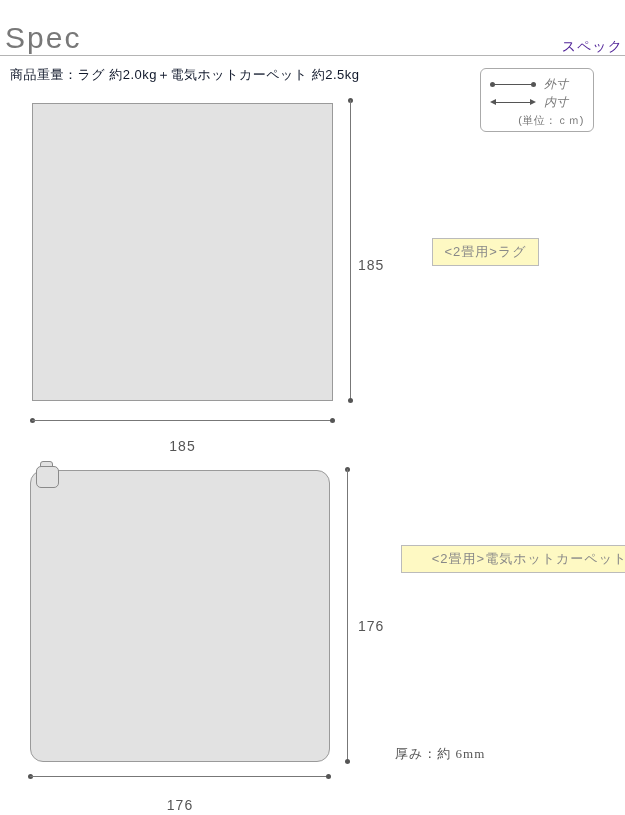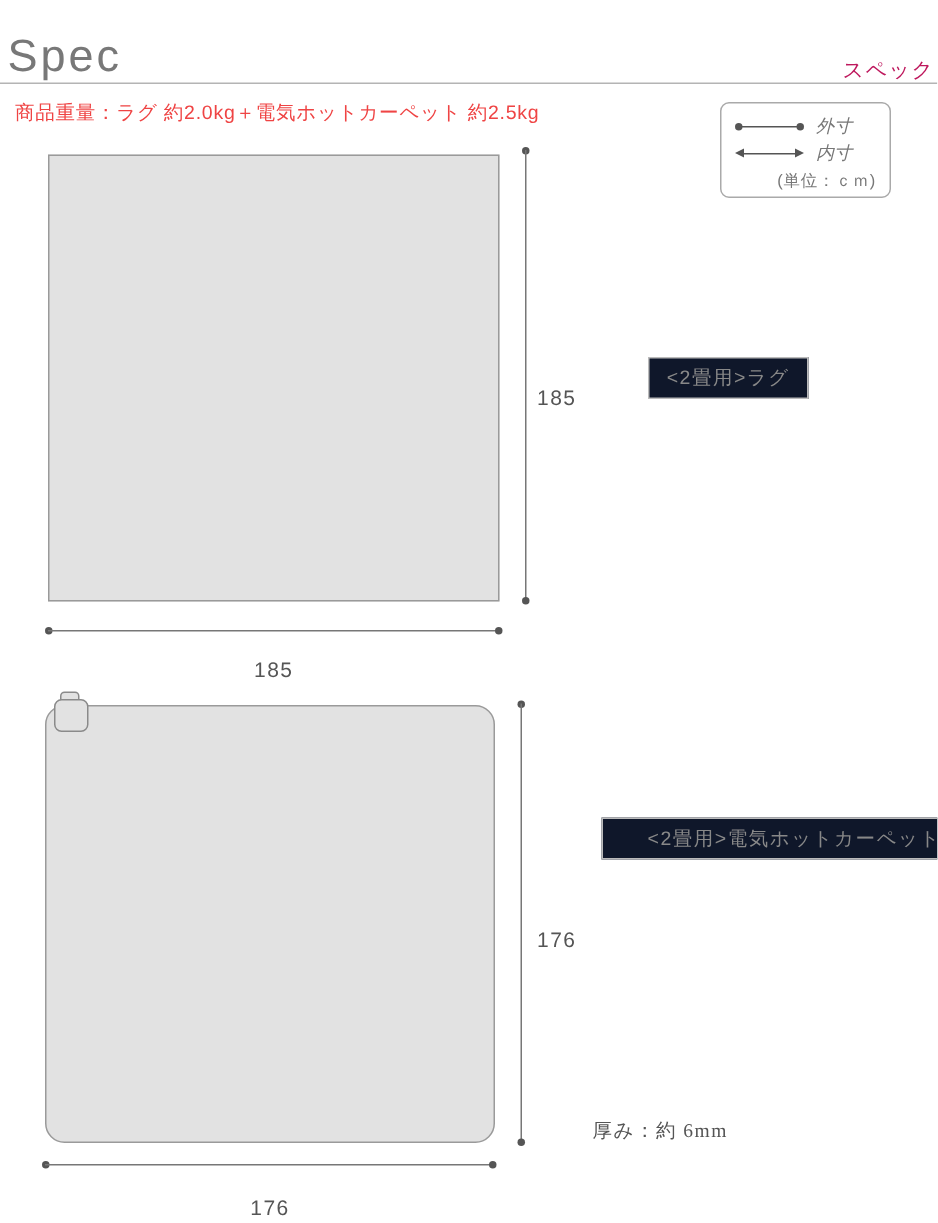--- a/index.html
+++ b/index.html
@@ -11,29 +11,29 @@
   }
 
   
   .title {
     position:absolute; left:5px; top:23px;
     font-size:30px; line-height:30px; font-weight:300;
     color:#787878; letter-spacing:2px;
   }
   .subtitle {
     position:absolute; right:2px; top:38px;
-    font-size:14px; color:#be185d; letter-spacing:1px;
+    font-size:14px; color:#4c1d95; letter-spacing:1px;
   }
   .header-rule {
     position:absolute; left:0; top:55px; width:625px; height:1px;
     background:#b4b4b4;
   }
   .weight-note {
     position:absolute; left:10px; top:66px;
-    font-size:13px; color:#ef4444; letter-spacing:0.5px;
+    font-size:13px; color:#0f172a; letter-spacing:0.5px;
   }
   .thickness-note {
     position:absolute; left:395px; top:745px;
     font-size:13px; color:#555555; letter-spacing:1px;font-family:Liberation Serif, serif;
   }
 
   
   .legend {
     position:absolute; left:480px; top:68px; width:114px; height:64px;
     border:1px solid #aaaaaa; border-radius:6px;
@@ -90,21 +90,21 @@
   #carpet-hdim { left:28px;  top:774px; width:303px; }
 
   .dim-label { position:absolute; font-size:14px; color:#555555; letter-spacing:1px;margin-top:12px; }
   #rug-v-label    { left:358px; top:245px; }
   #rug-h-label    { left:32px;  top:426px; width:301px; text-align:center; }
   #carpet-v-label { left:358px; top:606px; }
   #carpet-h-label { left:30px;  top:785px; width:300px; text-align:center; }
 
   
   .tag-box {
-    position:absolute; border:1px solid #bbbbbb; background:#0f172a;
+    position:absolute; border:1px solid #bbbbbb; background:#fef9c3;
     color:#888888; font-size:13px; letter-spacing:1px;
     display:flex; align-items:center; justify-content:center; white-space:nowrap;text-align:center;
   }
   #tag-rug    { left:432px; top:238px; width:107px; height:28px; }
   #tag-carpet { left:378px; top:545px; width:257px; height:28px;margin-left:23px; }
 </style>
 </head>
 <body>
 
 <div class="stage">

